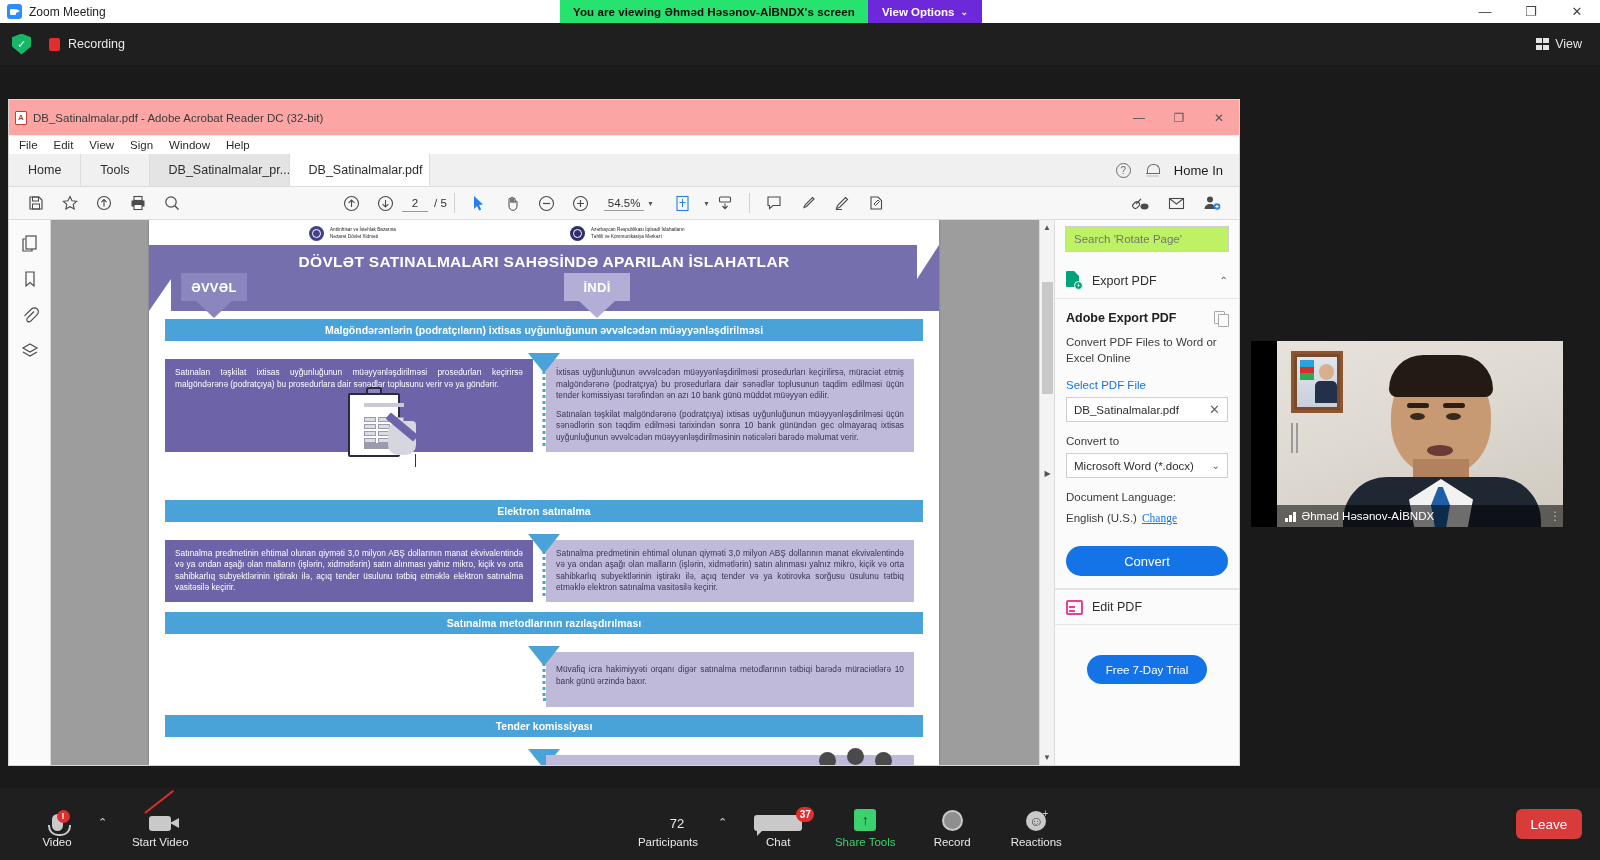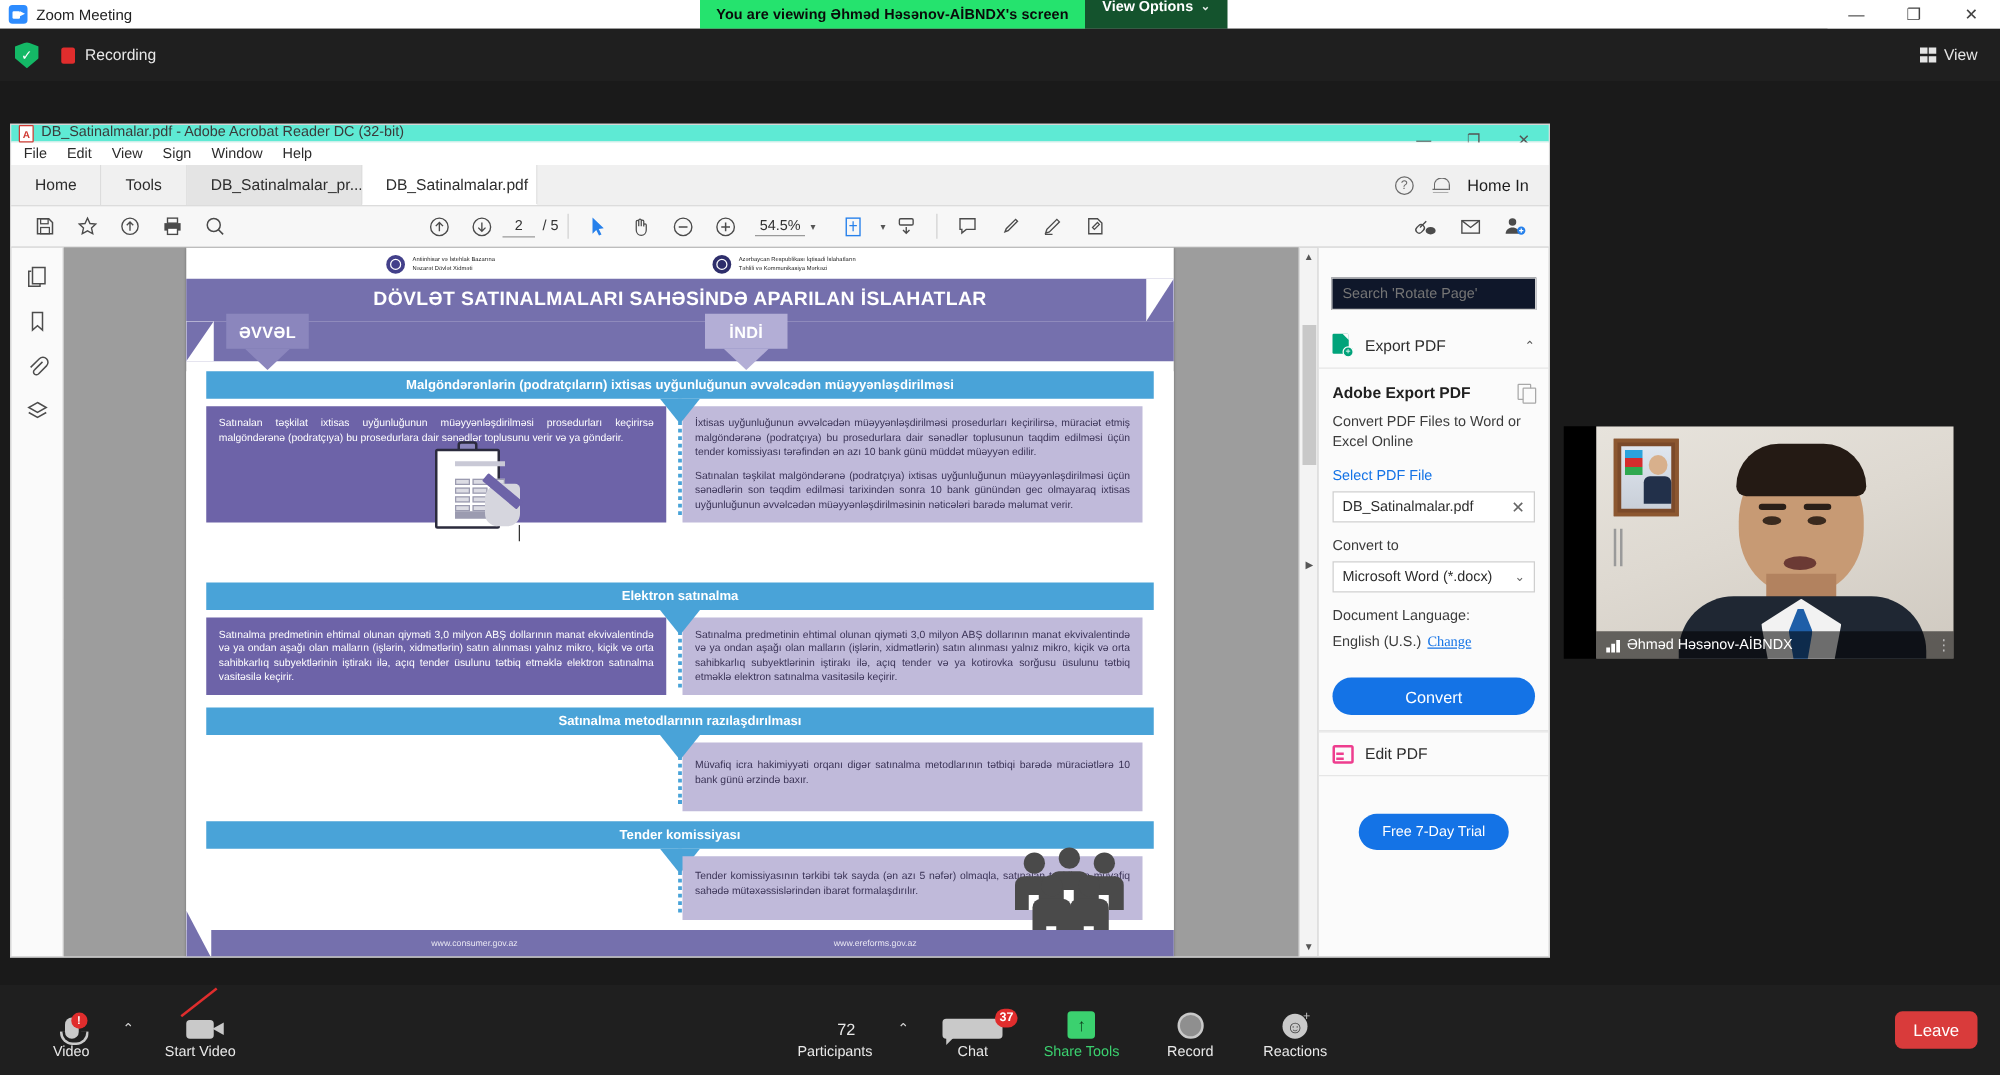--- a/index.html
+++ b/index.html
@@ -30,22 +30,22 @@
     content: ""; position: absolute; left: 9px; top: 5px;
     border-left: 4px solid #fff; border-top: 2.5px solid transparent; border-bottom: 2.5px solid transparent;
   }
   #zoom-app-title { font-size: 12px; color: #222; }
   .share-banner {
     height: 23px; background: #25e36e; color: #0a0a0a;
     font-size: 11.5px; font-weight: bold; display: flex; align-items: center;
     padding: 0 13px; letter-spacing: .1px;
   }
   .view-options {
-    height: 23px; background: #14532d; color: #ffffff;
-    font-size: 11.5px; font-weight: bold; display: flex; gap: 6px;
+    height: 23px; background: #6d28d9; color: #ffffff;
+    font-size: 11.5px; font-weight: bold; display: flex; align-items: center; gap: 6px;
     padding: 0 14px;
   }
   .caret-dn { font-size: 9px; opacity: .9; }
   .zt-right {
     margin-left: auto; display: flex; align-items: center; gap: 0px;
     height: 23px; background: #fff;
   }
   .wbtn { width: 46px; height: 23px; display: flex; align-items: center; justify-content: center;
           color: #444; font-size: 13px; }
 
@@ -74,21 +74,21 @@
   }
   .grid-ico i { background: #e4e4e4; display: block; }
 
   
   #acrobat-window {
     position: absolute; left: 8px; top: 99px; width: 1232px; height: 667px;
     background: #f7f7f7; border: 1px solid #d6d6d6;
     display: flex; flex-direction: column;
   }
   #ac-titlebar {
-    height: 14px; background: #5eead4; display: flex; 
+    height: 36px; background: #fca5a5; display: flex; align-items: center;
     border-bottom: 1px solid #f1f1f1;
   }
   .pdf-ico-sm {
     margin-left: 6px; width: 12px; height: 14px; background: #fff;
     border: 1px solid #d03a33; border-radius: 1px; position: relative; flex: 0 0 auto;
   }
   .pdf-ico-sm::after { content:"A"; position:absolute; inset:0; font-size:8px; color:#d03a33;
     display:flex; align-items:center; justify-content:center; font-weight:bold; }
   #ac-title { font-size: 11.5px; color: #3a3a3a; margin-left: 6px; }
   .ac-win-btns { margin-left: auto; display: flex; }
@@ -169,21 +169,21 @@
     position: absolute; top: 240px; left: 2px; width: 11px; height: 26px;
     display:flex;align-items:center;justify-content:center;color:#555;font-size:8px;
   }
 
   
   #ac-rightpanel {
     width: 185px; background: #fbfbfb; border-left: 1px solid #dcdcdc;
     display: flex; flex-direction: column; position: relative;
   }
   #rp-search {
-    margin: 24px 10px 0 10px; height: 26px; border: 1px solid #cfcfcf; background: #0f172a;
+    margin: 6px 10px 0 10px; height: 26px; border: 1px solid #cfcfcf; background: #bef264;
     display: flex; align-items: center; padding: 0 8px;
   }
   #rp-search input { border: none; outline: none; font-size: 11.5px; color: #6b6b6b; width: 100%;
     font-family: "Liberation Sans", sans-serif; background: transparent; }
   .rp-card-head {
     height: 36px; display: flex; align-items: center; gap: 9px; padding: 0 11px;
     border-bottom: 1px solid #e6e6e6; margin-top: 11px;
   }
   .rp-card-head .ttl { font-size: 12.5px; color: #2d2d2d; }
   .rp-card-head .chev { margin-left: auto; font-size: 10px; color: #555; }
@@ -276,21 +276,21 @@
   }
   #tag-evvel { left: 32px; background: #8b86bd; }
   #tag-indi { left: 415px; background: #b3aed6; }
   #tag-indi .arrow-dn { border-top-color: #b3aed6; }
 
   .pg-content { background: #fff; padding: 0 16px 0 16px; position: relative; }
   .sec-head {
     height: 22px; background: #49a3d8; color: #fff; font-weight: bold; font-size: 10.5px;
     display: flex; align-items: center; justify-content: center; margin-top: 8px;
   }
-  .row2 { display: flex; gap: 13px; position: relative; margin-top: 6px; }
+  .row2 { display: flex; gap: 13px; position: relative; margin-top: 18px; }
   .cell {
     width: 368px; padding: 8px 10px; font-size: 8.3px; line-height: 11.6px;
     text-align: justify;
   }
   .cell.left { background: #6d63a8; color: #fff; }
   .cell.right { background: #c0bada; color: #3a3356; }
   .cell.empty { background: transparent; }
   .cell p + p { margin-top: 7px; }
 
   .connector {

